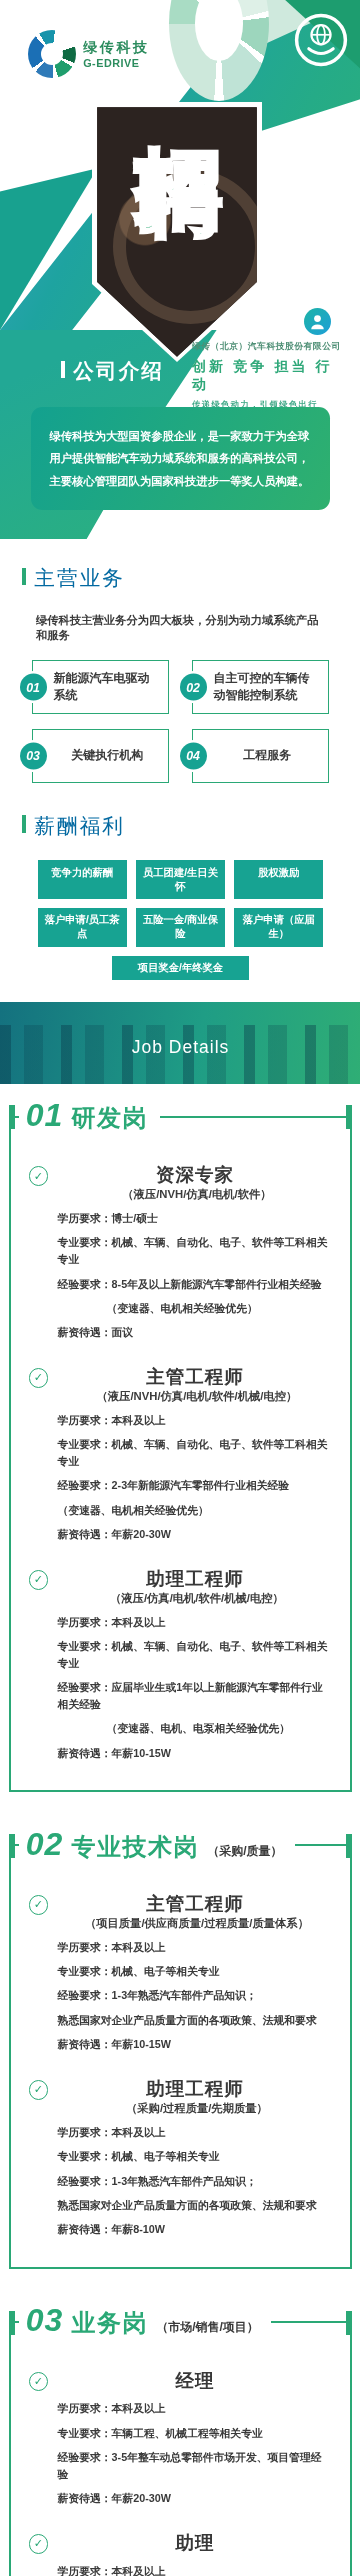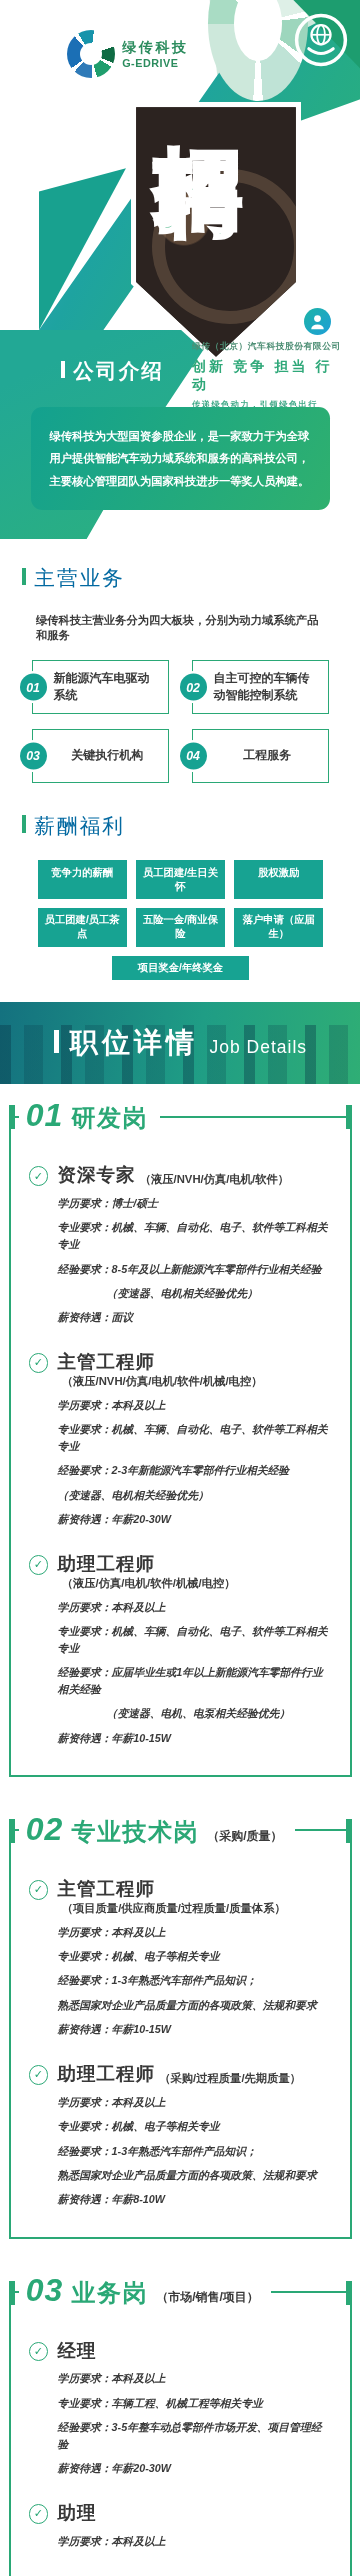--- a/index.html
+++ b/index.html
@@ -1,20 +1,20 @@
 <!DOCTYPE html>
 <html style="font-size:8.2px"><head>
 <meta charset="utf-8">
 <style>
   html,body{margin:0;padding:0;background:#fff;}
   body{width:361px;font-family:"Liberation Sans","DejaVu Sans",sans-serif;color:#3a3a3a;}
   .poster{width:361px;overflow:hidden;background:#fff;}
 
   
-  .hero{position:relative;height:330px;background:#fff;z-index:2;margin-left:39px;}
+  .hero{position:relative;height:330px;background:#fff;z-index:2;}
   .hero-pale{position:absolute;inset:0;clip-path:polygon(53% 0,100% 0,100% 27%,57% 39%);background:#cfe9dd;}
   .hero-band{position:absolute;inset:0;clip-path:polygon(0 100%,56% 22%,100% 0,100% 30%,60% 44%,20% 100%);
     background:linear-gradient(118deg,#47a2d3 0%,#1ea3a0 38%,#25ab87 68%,#2eb077 100%);}
   .hero-tri{position:absolute;inset:0;clip-path:polygon(0 58%,27% 51%,0 100%);background:#18a18f;}
   .corner-wedge{position:absolute;inset:0;clip-path:polygon(79% 0,100% 0,100% 21%);background:#1d9d6f;}
   .big-ring{position:absolute;left:169px;top:-54px;width:100px;height:155px;border-radius:50%;
     background:conic-gradient(from -90deg,#a9dcc4 0 13%,#fff 13% 15%,#8ed0b4 15% 27%,#fff 27% 29%,#def0e7 29% 46%,#fff 46% 48%,#9dd6bd 48% 60%,#fff 60% 62%,#bfe3d6 62% 74%,#fff 74% 76%,#cde8db 76% 100%);}
   .big-ring::after{content:'';position:absolute;inset:26%;border-radius:50%;background:#fff;}
   .shield-wrap{position:absolute;left:92px;top:102px;width:170px;height:260px;
     clip-path:polygon(0 0,100% 0,100% 70%,50% 100%,0 70%);background:#fff;z-index:3;}
@@ -89,24 +89,24 @@
   .jsec-head{position:absolute;top:-20.6px;left:8.2px;background:#fff;padding:0 12.4px 0 6.2px;
     display:flex;align-items:baseline;gap:8.2px;white-space:nowrap;}
   .jnum{font-size:32px;font-weight:900;font-style:italic;color:#2aa876;letter-spacing:1px;}
   .jtitle{font-size:24px;font-weight:900;color:#2aa876;letter-spacing:1.5px;}
   .jsub{font-size:12px;font-weight:800;color:#3a3a3a;}
   .job{display:flex;gap:9.3px;margin:18.5px 3.1px 23px;}
   .job:last-of-type{margin-bottom:15.5px;}
   .chk{width:17.5px;height:17.5px;border:1.5px solid #2aa876;border-radius:50%;color:#2aa876;flex:none;
     font-weight:900;font-size:11.3px;display:flex;align-items:center;justify-content:center;margin-top:4.1px;}
   .job-body{flex:1;min-width:0;}
-  .tt{display:flex;align-items:flex-end;flex-wrap:wrap;}
+  .tt{display:flex;align-items:center;flex-wrap:wrap;flex-direction:column;}
   .job-title{font-size:18.5px;font-weight:900;color:#383838;letter-spacing:1px;}
   .job-note{font-size:11.3px;font-weight:700;color:#3c3c3c;margin-left:4.1px;}
-  .lines{margin-top:7.2px;font-style:italic;}
+  .lines{margin-top:7.2px;}
   .line{font-size:10.8px;font-weight:700;color:#3a3a3a;line-height:1.55;margin-top:7.7px;}
   .line.indent{padding-left:49px;}
 </style>
 </head>
 <body>
 
 <div class="poster">
 
   <header class="hero">
     <div class="hero-pale"></div>
@@ -184,30 +184,29 @@
         </div>
       </div>
   </section>
 
   <section class="benefits">
     <h2 class="green-h">薪酬福利</h2>
     <div class="chips" id="chips">
         <div class="chip">竞争力的薪酬</div>
         <div class="chip">员工团建/生日关怀</div>
         <div class="chip">股权激励</div>
-        <div class="chip">员工团建/员工茶点</div>
+        <div class="chip">落户申请/员工茶点</div>
         <div class="chip">五险一金/商业保险</div>
         <div class="chip">落户申请（应届生）</div>
         <div class="chip wide">项目奖金/年终奖金</div>
       </div>
   </section>
 
   <div class="banner">
     <div class="banner-inner">
-      <span class="banner-cn">职位详情</span>
       <span class="banner-en">Job Details</span>
     </div>
   </div>
 
   <div class="jsecs" id="jsecs">
       <section class="jsec">
         <div class="jsec-head">
           <span class="jnum">01</span>
           <span class="jtitle">研发岗</span>
         </div>

